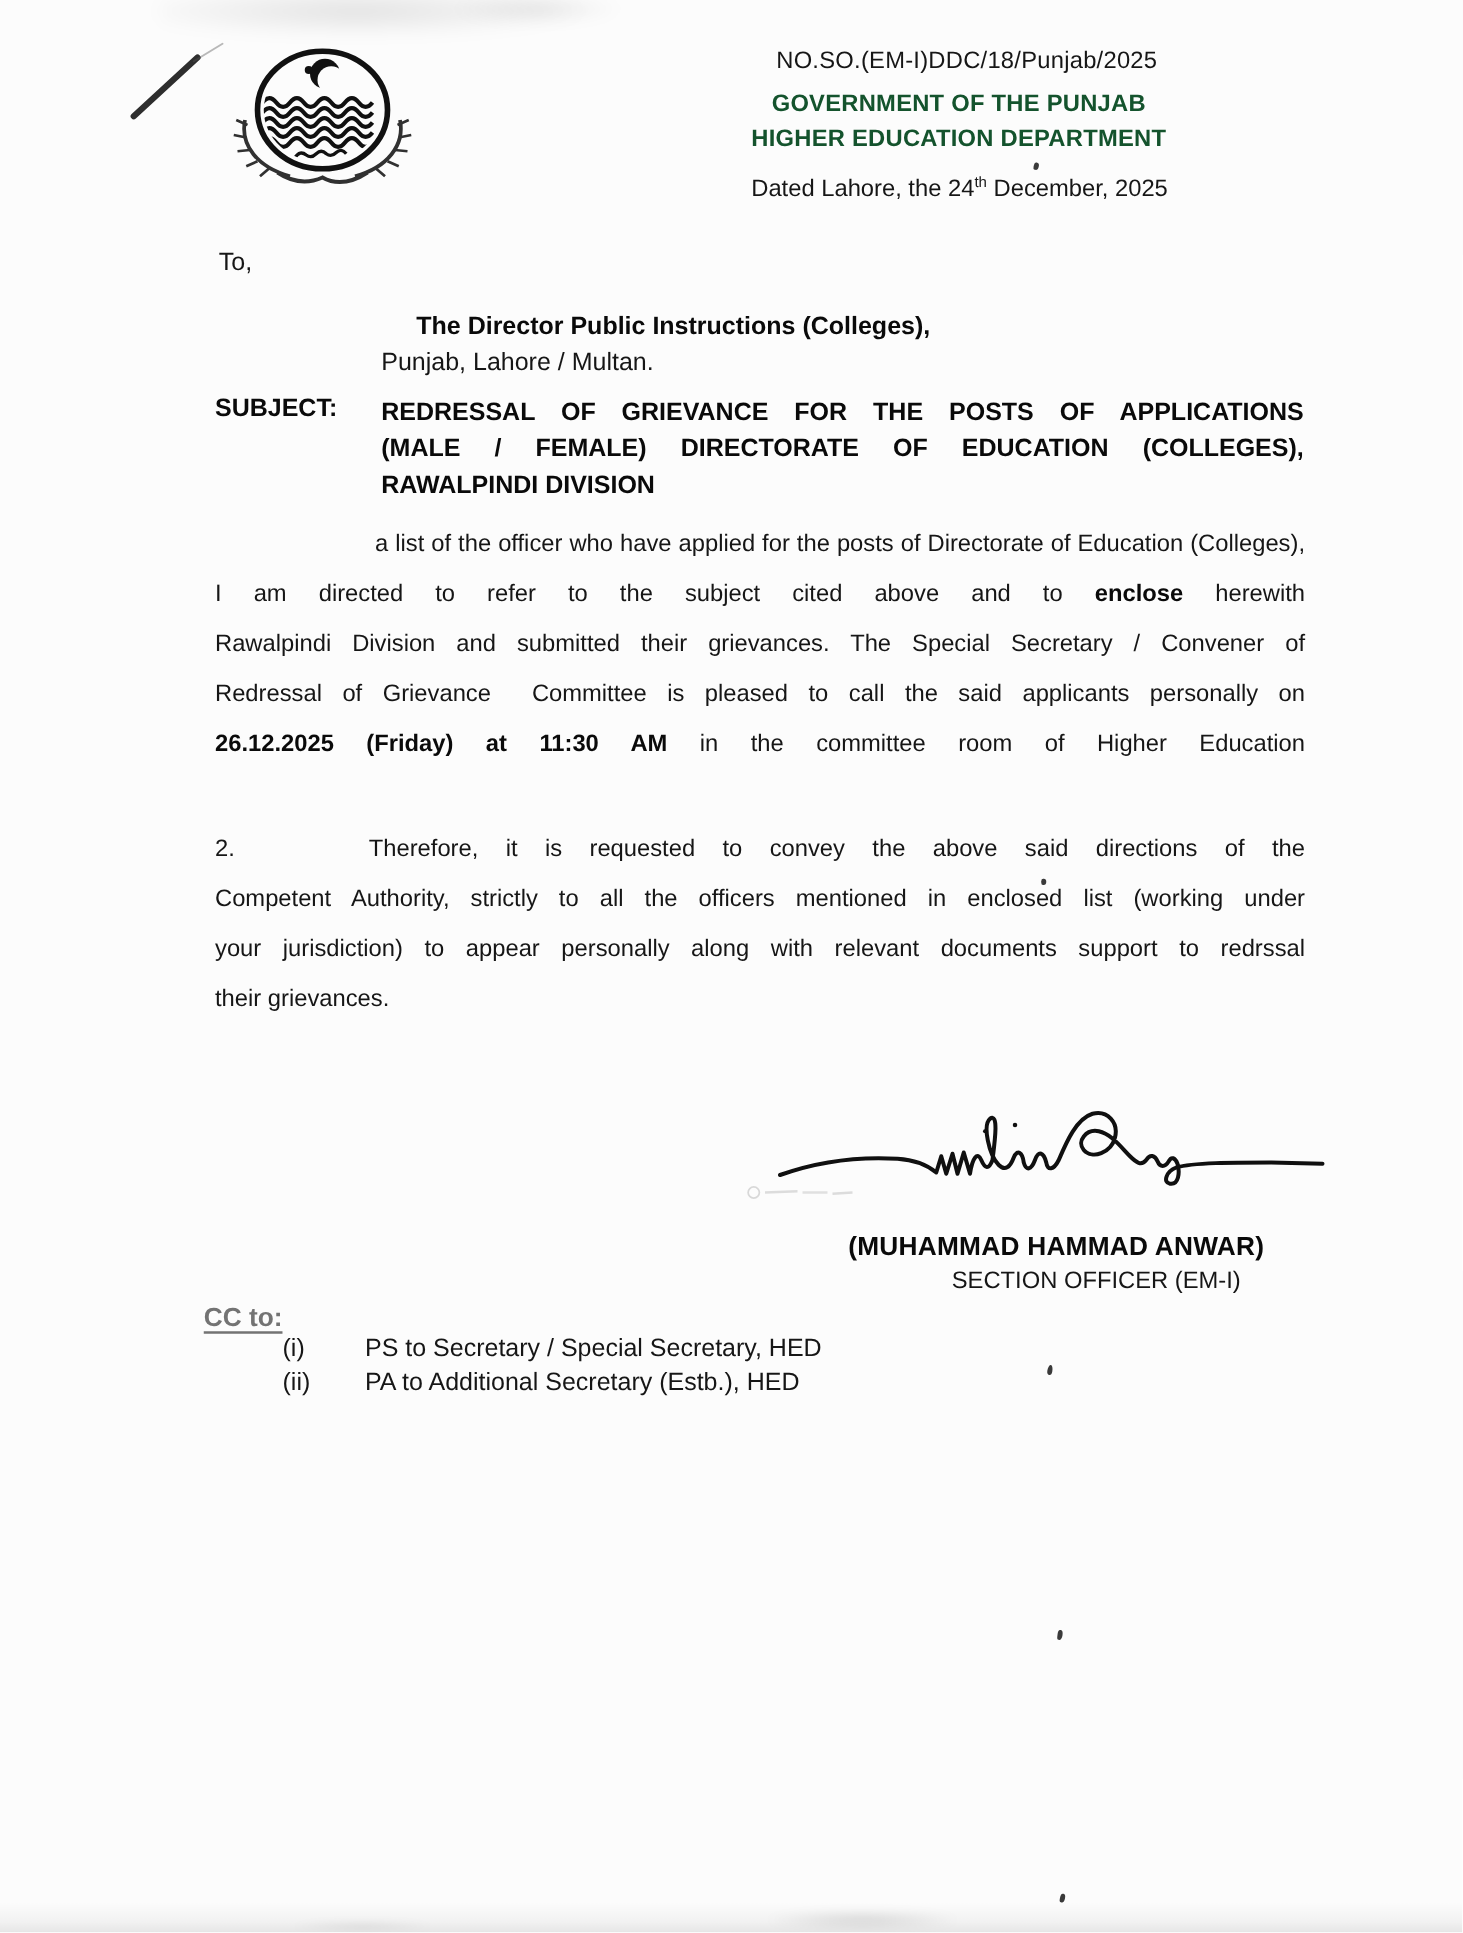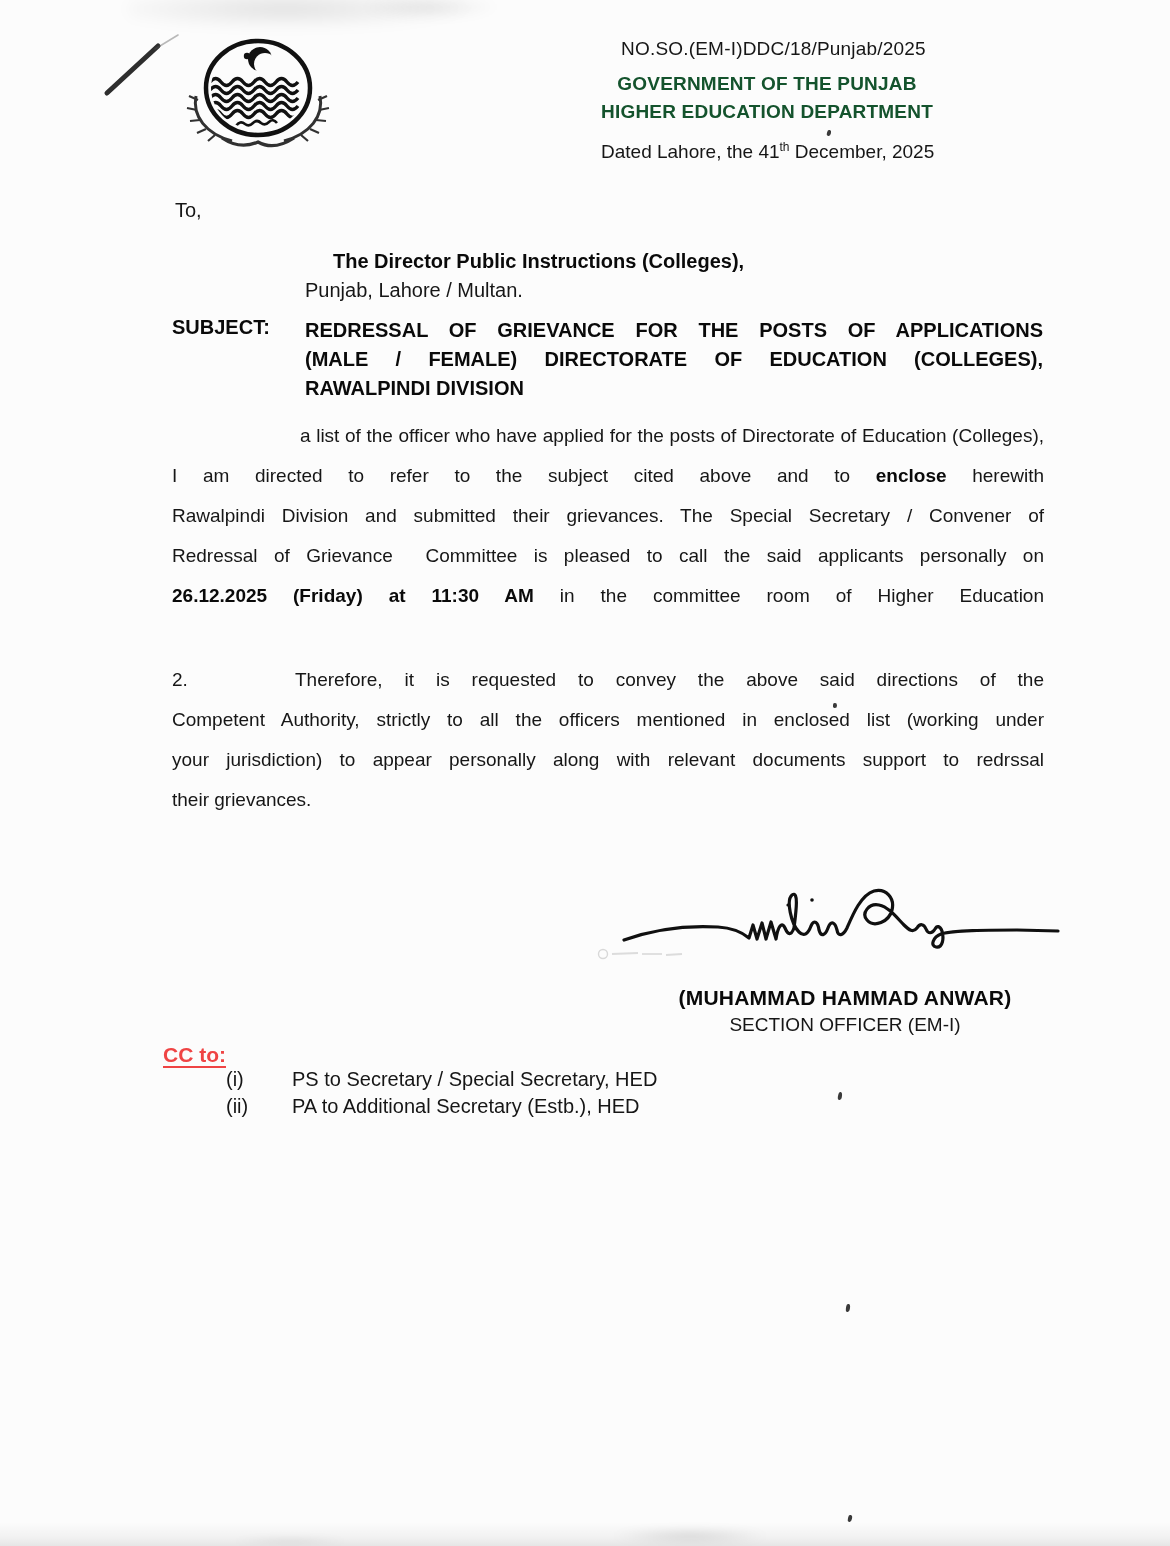--- a/index.html
+++ b/index.html
@@ -39,24 +39,24 @@
   .tline-last{text-align-last:auto;}
   .para-1{top:416px;}
   .para-1 .tline:first-child{text-indent:128px;}
   .para-2{top:660px;}
   .para-2 .tline:first-child{text-indent:123px;}
   .para-num{position:absolute;left:0;top:0;line-height:40px;font-size:19px;}
 
   
   .sig-svg{left:622px;top:878px;}
   .sig-name{left:620px;top:986px;width:450px;text-align:center;font-size:21px;font-weight:700;color:#0a0a0a;letter-spacing:.2px;}
-  .sig-title{left:620px;top:1014px;width:450px;text-align:center;font-size:19px;}
-
-  
-  .cc-label{left:163px;top:1043px;font-size:21px;font-weight:700;color:#ef4444;text-decoration:underline;text-decoration-thickness:2px;text-underline-offset:4px;text-align:center;}
+  .sig-title{left:652px;top:1014px;width:450px;text-align:center;font-size:19px;}
+
+  
+  .cc-label{left:163px;top:1043px;font-size:21px;font-weight:700;color:#737373;text-decoration:underline;text-decoration-thickness:2px;text-underline-offset:4px;text-align:center;}
   .cc-row{left:226px;font-size:20px;}
   .cc-row-1{top:1068px;}
   .cc-row-2{top:1095px;}
   .cc-num{display:inline-block;width:66px;}
 
   
   .smudge-top{left:128px;top:-12px;width:350px;height:42px;background:radial-gradient(ellipse at 45% 50%, rgba(0,0,0,.10), rgba(0,0,0,0) 70%);filter:blur(6px);}
   .smudge-top2{left:360px;top:-6px;width:140px;height:26px;background:radial-gradient(ellipse, rgba(0,0,0,.07), rgba(0,0,0,0) 70%);filter:blur(5px);}
   .stamp-ghost{left:596px;top:946px;width:92px;height:16px;opacity:.32;}
   .dot-mark{background:#3a3a3a;border-radius:45% 55% 60% 40%;}
@@ -116,21 +116,21 @@
       </g>
       <path d="M52 104 q 18 12, 36 4 q 16 9, 36 -4" stroke-width="3.2"></path>
     </g>
   </svg>
 
   <div class="abs ref-no">NO.SO.(EM-I)DDC/18/Punjab/2025</div>
   <div class="abs org-block">
     <div>GOVERNMENT OF THE PUNJAB</div>
     <div>HIGHER EDUCATION DEPARTMENT</div>
   </div>
-  <div class="abs date-line"><span>Dated Lahore, the 41</span><sup>th</sup><span> December, 2025</span></div>
+  <div class="abs date-line"><span>Dated Lahore, the 24</span><sup>th</sup><span> December, 2025</span></div>
 
   <div class="abs to-label">To,</div>
   <div class="abs addr-name">The Director Public Instructions (Colleges),</div>
   <div class="abs addr-loc">Punjab, Lahore / Multan.</div>
 
   <div class="abs subject-label">SUBJECT:</div>
   <div class="abs subject-lines">
       <div class="tline"><span class="seg-u">REDRESSAL OF GRIEVANCE FOR THE POSTS OF APPLICATIONS</span></div>
       <div class="tline"><span class="seg-u">(MALE / FEMALE) DIRECTORATE OF EDUCATION (COLLEGES),</span></div>
       <div class="tline tline-last"><span class="seg-u">RAWALPINDI DIVISION</span></div>

